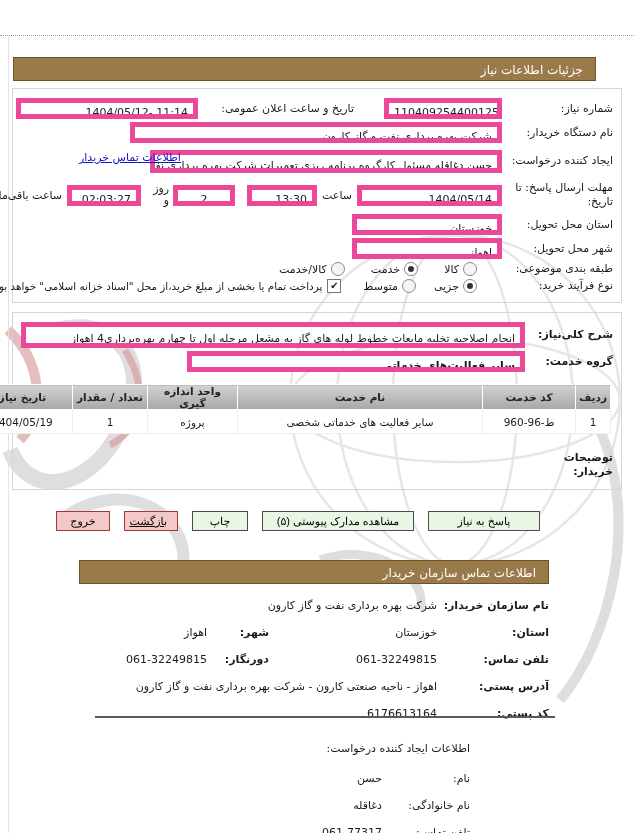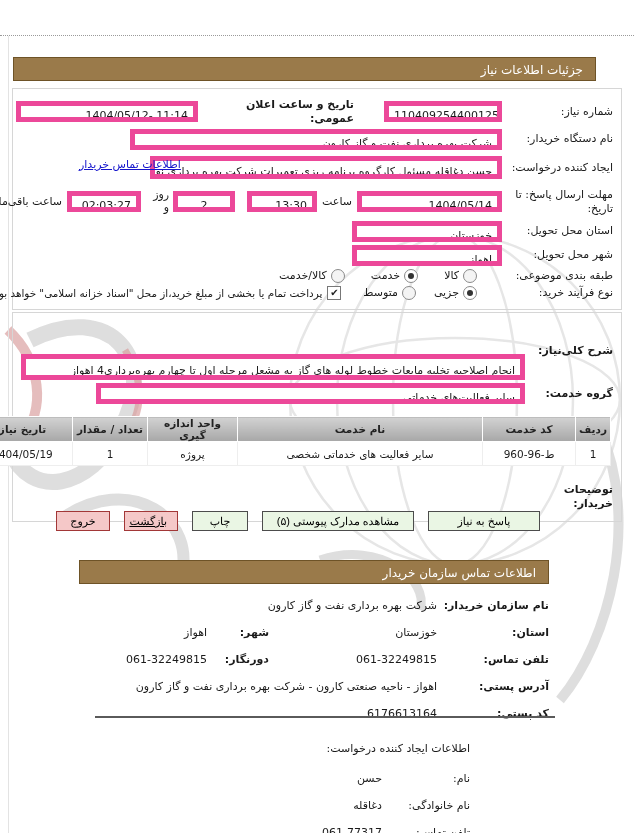--- a/index.html
+++ b/index.html
@@ -52,22 +52,22 @@
   .radio{flex:none;width:12px;height:12px;border:1px solid #8a8a8a;border-radius:50%;
     background:#f4f4f4;margin-left:4px;position:relative;}
   .radio.on{background:#fff;}
   .radio.on::after{content:"";position:absolute;inset:3px;border-radius:50%;background:#333;}
   .opt{margin-left:26px;display:flex;align-items:center;}
   .checkbox{flex:none;width:12px;height:12px;border:1px solid #777;background:#fff;
     margin-left:5px;font-size:10px;line-height:12px;text-align:center;color:#222;}
   .treasury{font-size:10.4px;white-space:nowrap;}
   
   .section-title{font-weight:bold;margin:7px 2px 4px;}
-  .desc-box{flex:1;height:26px;line-height:24px;margin-top:32px;}
-  .group-box{width:429px;height:21px;}
+  .desc-box{flex:1;height:26px;line-height:24px;}
+  .group-box{width:338px;height:21px;font-weight:bold;}
   table.items{border-collapse:collapse;width:580px;margin:12px 2px 0;table-layout:fixed;}
   table.items th{
     background:linear-gradient(#d2d2d2,#a7a7a7);border:1px solid #fff;
     font-size:10.5px;font-weight:bold;height:21px;padding:0 2px;color:#222;
   }
   table.items{border:1px solid #b5b5b5;}
   table.items td{height:21px;text-align:center;font-size:10.5px;border:1px solid #eee;background:#fff;}
   .col-row{width:30px;}.col-code{width:88px;}.col-name{width:240px;}
   .col-unit{width:85px;}.col-qty{width:70px;}.col-date{width:95px;}
   .notes-row{margin-top:9px;align-items:flex-start;}
@@ -126,21 +126,21 @@
   <div class="bar" id="bar1">
     <span>جزئیات اطلاعات نیاز</span>
   </div>
 
   <div class="panel" id="panel1">
 
     <div class="frow">
       <span class="flabel w105">شماره نیاز:</span>
       <span class="box num" style="width:118px;">1104092544001255</span>
       <span class="gap30"></span>
-      <span class="flabel" style="width:150px;font-weight:bold;">تاریخ و ساعت اعلان عمومی:</span>
+      <span class="flabel" style="width:150px;">تاریخ و ساعت اعلان عمومی:</span>
       <span class="box num" style="width:182px;">1404/05/12- 11:14</span>
     </div>
 
     <div class="frow">
       <span class="flabel w105">نام دستگاه خریدار:</span>
       <span class="box" style="width:372px;">شرکت بهره برداری نفت و گاز کارون</span>
     </div>
 
     <div class="frow" style="height:30px;">
       <span class="flabel w105">ایجاد کننده درخواست:</span>

